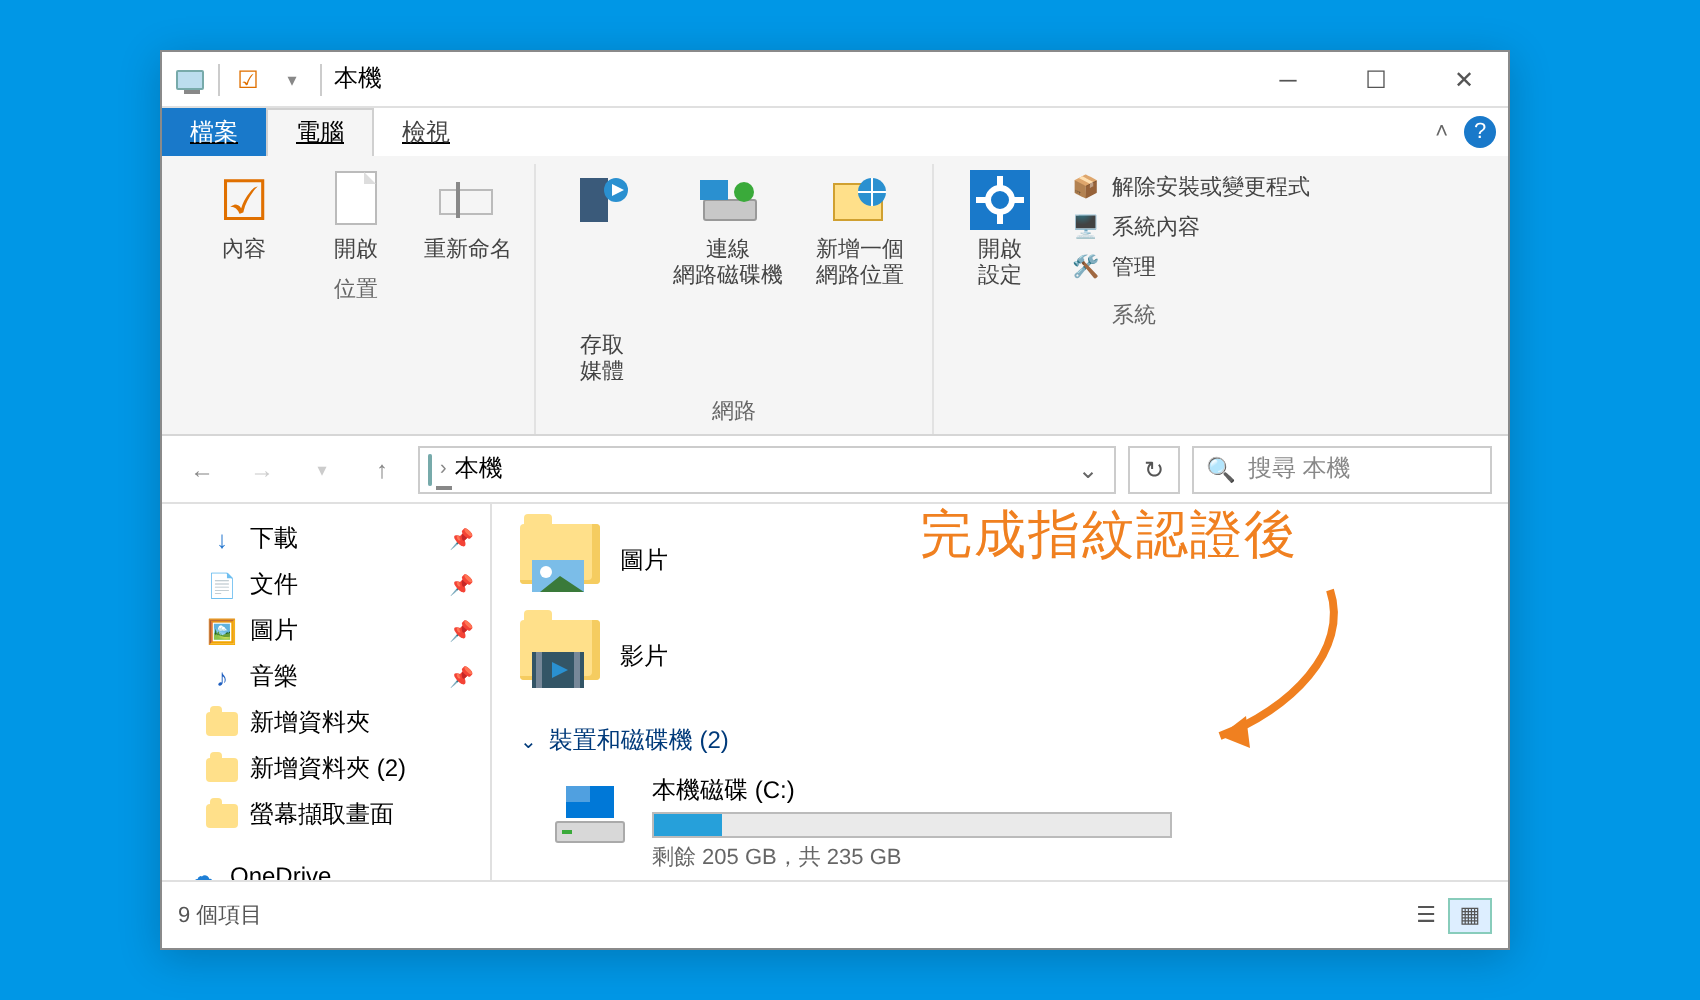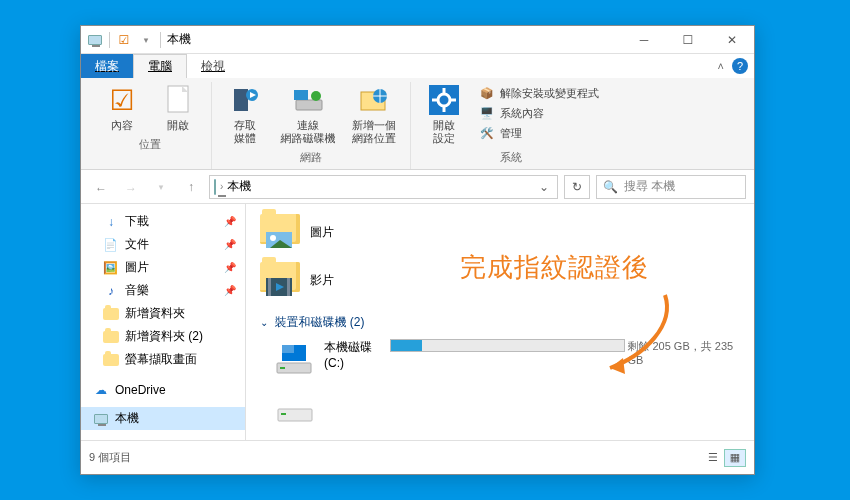--- a/index.html
+++ b/index.html
@@ -76,21 +76,21 @@
   .tree-item .tico { width:16px; height:16px; display:flex;align-items:center;justify-content:center; }
   .tree-item .pin { position:absolute; right:8px; color:#999; font-size:10px; }
   .tree-item.selected { background:#cde8ff; }
   .content { flex:1; padding:8px 14px; overflow:auto; position:relative; }
   .folderitem { display:flex; align-items:center; gap:10px; padding:2px 0 10px; }
   .folderitem .fico { width:40px; height:36px; position:relative; }
   .grouphead { display:flex; align-items:center; gap:6px; color:#003a7a; font-size:12px; padding:6px 0 4px; }
   .grouphead .chev { font-size:10px; }
   .drive { display:flex; align-items:flex-start; gap:10px; padding:4px 0 8px 14px; }
   .drive .dico { width:42px; height:36px; display:flex; flex-direction:column; align-items:center; justify-content:flex-end; }
-  .drive .dinfo { display:flex; flex-direction:row; gap:2px; }
+  .drive .dinfo { display:flex; flex-direction:column; gap:2px; }
   .drive .dname { font-size:12px; }
   .drive .bar { width:260px; height:13px; border:1px solid #bbb; background:#eaeaea; position:relative; }
   .drive .bar .fill { position:absolute; left:0; top:0; bottom:0; background:#26a0da; }
   .drive .dstat { font-size:11px; color:#666; }
   
   .statusbar { height:34px; border-top:1px solid #e0e0e0; display:flex; align-items:center; padding:0 8px; font-size:11px; color:#555; }
   .statusbar .spacer { flex:1; }
   .viewbtn { width:22px;height:18px; display:flex;align-items:center;justify-content:center; border:1px solid transparent; }
   .viewbtn.on { border-color:#8cb; background:#def; }
   
@@ -145,35 +145,44 @@
         </div>
         <div class="rbtn-l">
           <span class="ico">
               <svg width="24" height="30">
                 <rect x="2" y="1" width="20" height="26" fill="#fff" stroke="#bbb"></rect>
                 <polygon points="16,1 22,7 16,7" fill="#ddd"></polygon>
               </svg>
             </span>
           <span class="lab">開啟</span>
         </div>
+        <div class="rbtn-l">
+          <span class="ico">
+              <svg width="30" height="22">
+                <rect x="1" y="6" width="26" height="12" fill="none" stroke="#bbb"></rect>
+                <line x1="10" y1="2" x2="10" y2="20" stroke="#888" stroke-width="2"></line>
+              </svg>
+            </span>
+          <span class="lab">重新命名</span>
+        </div>
       </div>
       <div class="glabel">位置</div>
     </div>
 
     <div class="rgroup">
       <div class="rrow">
         <div class="rbtn-l">
           <span class="ico">
               <svg width="30" height="30">
                 <rect x="4" y="4" width="14" height="22" fill="#3a5a7a"></rect>
                 <circle cx="22" cy="10" r="6" fill="#2a90d0"></circle>
                 <polygon points="20,7 26,10 20,13" fill="#fff"></polygon>
               </svg>
             </span>
-          <span class="lab" style="white-space:pre-line;">存取
+          <span class="lab" style="white-space:pre-line;margin-top:48px;">存取
 媒體</span>
         </div>
         <div class="rbtn-l" style="width:64px">
           <span class="ico">
               <svg width="34" height="28">
                 <rect x="4" y="14" width="26" height="10" rx="1" fill="#c8c8c8" stroke="#999"></rect>
                 <rect x="2" y="4" width="14" height="10" fill="#2a90d0"></rect>
                 <circle cx="24" cy="10" r="5" fill="#3aaa3a"></circle>
               </svg>
             </span>

